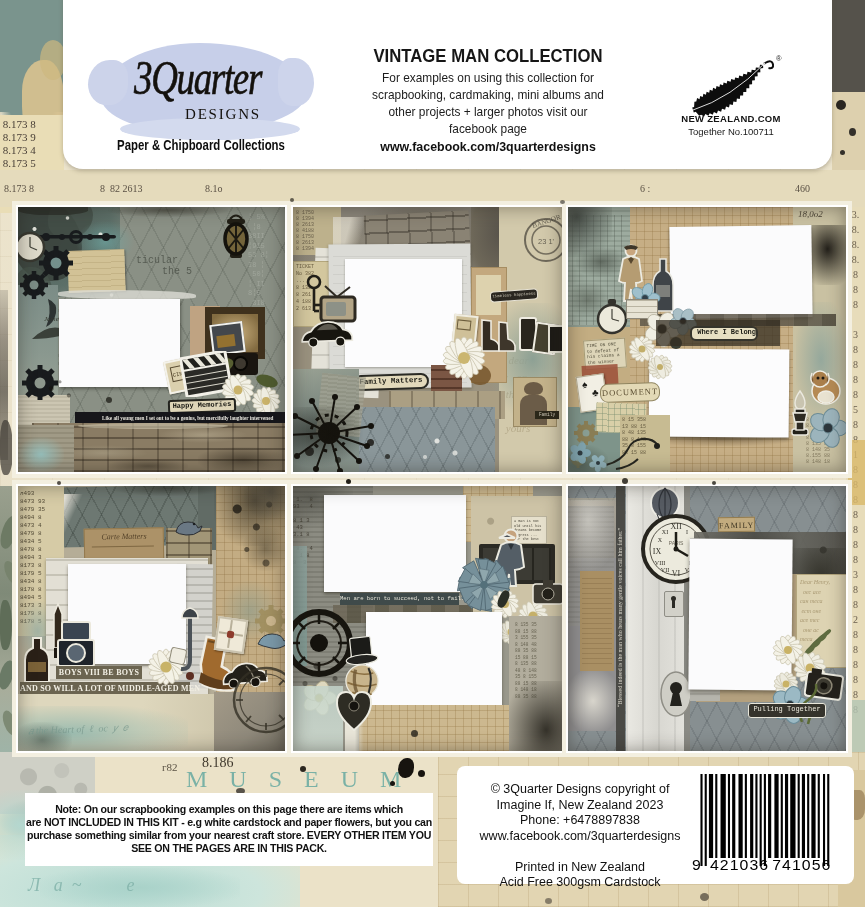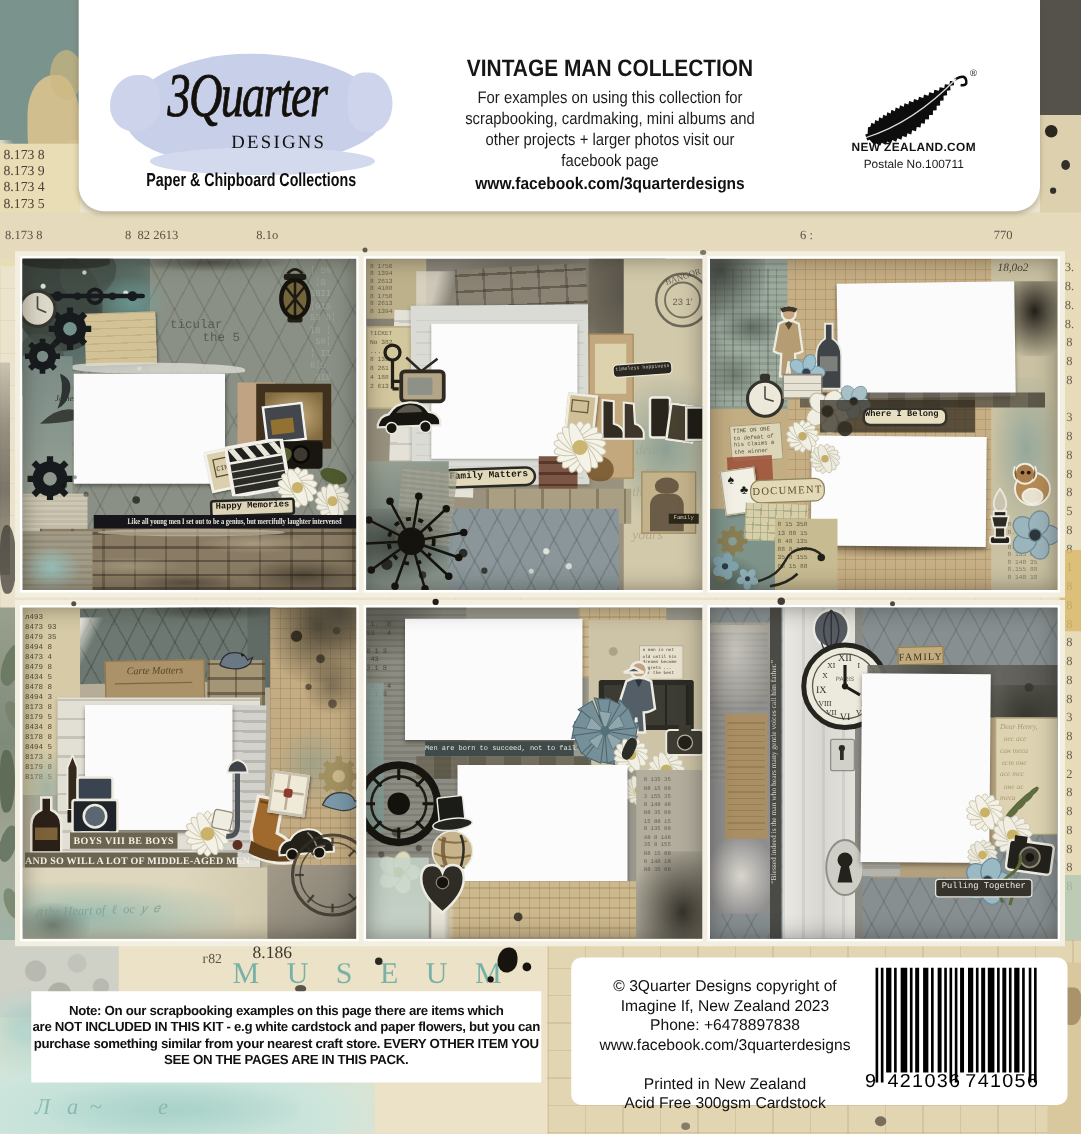--- a/index.html
+++ b/index.html
@@ -33,21 +33,21 @@
 <div class="abs" style="left:836px;top:100px;width:10px;height:10px;background:#2a2620;border-radius:50%;"></div>
 <div class="abs" style="left:849px;top:128px;width:7px;height:8px;background:#33302a;border-radius:50%;"></div>
 <div class="abs" style="left:840px;top:150px;width:5px;height:5px;background:#33302a;border-radius:50%;"></div>
 
 <div class="abs" style="left:0;top:170px;width:865px;height:37px;background:#e5dbbc;
    font-family:'Liberation Serif',serif;font-size:10px;color:#5a5044;line-height:37px;">
   <span style="position:absolute;left:4px;">8.173 8</span>
     <span style="position:absolute;left:100px;">8&nbsp;&nbsp;82 2613</span>
     <span style="position:absolute;left:205px;">8.1о</span>
     <span style="position:absolute;left:640px;">6 :</span>
-    <span style="position:absolute;left:795px;">770</span>
+    <span style="position:absolute;left:795px;">460</span>
   </div>
 
 <div class="abs" style="left:0px;top:290px;width:8px;height:170px;background:linear-gradient(180deg,#b9b2a0,#6a645a 30%,#3e3a33 60%,#8d8676);opacity:.65;"></div>
 
 <div class="abs" style="left:0px;top:420px;width:13px;height:55px;background:#44403a;border-radius:40% 60% 50% 40%;opacity:.75;"></div>
 
 <div class="abs" style="left:0px;top:486px;width:18px;height:270px;background:linear-gradient(180deg,#9aa08e,#7f8a78 40%,#a8ad9b 75%,#9eb4a8);"></div>
 <div class="abs" style="left:2px;top:515px;width:14px;height:34px;background:#6d7a64;border-radius:50% 50% 40% 60%;transform:rotate(20deg);"></div>
 <div class="abs" style="left:6px;top:560px;width:12px;height:26px;background:#77836d;border-radius:50%;transform:rotate(-25deg);"></div>
 <div class="abs" style="left:0px;top:660px;width:13px;height:30px;background:#6a7a66;border-radius:50%;transform:rotate(15deg);"></div>
@@ -115,21 +115,21 @@
 
 <svg class="abs" style="left:685px;top:52px;" width="100" height="66" viewBox="0 0 100 66">
   <path d="M8.8,60.4 L10.7,59.8 L14.2,63.7 L16.1,62.7 L19.1,64.6 L20.4,62.1 L23.4,63.8 L24.7,61.2 L27.7,62.8 L28.9,60.0 L31.9,61.4 L33.0,58.5 L36.1,59.7 L37.0,56.7 L40.1,57.8 L41.0,54.6 L44.0,55.5 L44.7,52.2 L47.8,52.9 L48.4,49.6 L51.4,50.0 L51.9,46.6 L54.8,46.9 L55.2,43.4 L58.1,43.6 L58.3,39.9 L61.3,40.0 L61.4,36.3 L64.3,36.2 L64.3,32.5 L67.1,32.3 L67.1,28.6 L69.9,28.3 L69.8,24.6 L72.7,24.2 L72.5,20.5 L75.4,20.2 L75.2,16.5 L78.2,16.1 L78.0,12.5 L81.1,12.0 L78.9,10.0 L78.6,13.0 L75.0,12.8 L74.5,15.8 L70.9,15.4 L70.4,18.3 L66.7,17.7 L66.2,20.5 L62.5,19.8 L61.9,22.6 L58.4,21.8 L57.7,24.5 L54.2,23.6 L53.6,26.3 L50.2,25.4 L49.5,28.1 L46.2,27.1 L45.6,29.8 L42.3,28.8 L41.7,31.5 L38.6,30.5 L38.0,33.3 L35.0,32.2 L34.4,35.0 L31.5,34.0 L30.9,36.9 L28.1,35.8 L27.5,38.8 L24.8,37.7 L24.2,40.8 L21.6,39.7 L20.9,42.8 L18.4,41.8 L17.7,45.0 L15.2,43.9 L14.5,47.2 L12.1,46.1 L11.3,49.4 L9.4,49.8 L9.1,55.0 L7.2,55.6 Z" fill="#0d0d0d"></path>
   <path d="M8,58 Q46,46 80,11" stroke="#ffffff" stroke-width="1" fill="none" opacity=".85"></path>
   <path d="M80,11 q7,-4 8,1.5 q0.8,4.5 -4.5,3.5" stroke="#0d0d0d" stroke-width="2" fill="none"></path>
   <text x="91" y="9" font-size="7.5" fill="#222">®</text>
 </svg>
 
 <div class="abs" style="left:672px;top:113px;width:118px;text-align:center;font-weight:bold;font-size:9.5px;letter-spacing:.3px;color:#121212;white-space:nowrap;">NEW ZEALAND.COM</div>
 
-<div class="abs" style="left:672px;top:126px;width:118px;text-align:center;font-size:9.5px;color:#1a1a1a;">Postale No.100711</div>
+<div class="abs" style="left:672px;top:126px;width:118px;text-align:center;font-size:9.5px;color:#1a1a1a;">Together No.100711</div>
 
 <div class="tile" style="left:18px;top:207px;width:267px;height:265px;background:#868c81;">
 
   <div class="abs" style="left:0;top:0;width:267px;height:216px;background:
       repeating-linear-gradient(62deg, rgba(30,38,30,.13) 0 1.5px, transparent 1.5px 21px),
       repeating-linear-gradient(-62deg, rgba(30,38,30,.13) 0 1.5px, transparent 1.5px 21px),#8a9085;"></div>
 
   <div class="abs" style="left:118px;top:48px;font-family:'Liberation Mono',monospace;font-size:10px;color:#51564d;opacity:.9;">ticular<br><span style="margin-left:14px;padding-left:12px;">the 5</span></div>
 
   <div class="abs" style="left:230px;top:6px;width:34px;height:125px;color:#b5bab0;font-size:7px;line-height:9.5px;opacity:.5;font-family:'Liberation Mono',monospace;">╎ 5%<br> ╎8<br>38II <br>╎915<br>53 8╎<br>I8 ╎<br> 50╎<br>╎ II<br>8╎5 <br> 3I8<br>II 8<br>╎85 <br> ╎I3</div>
@@ -573,21 +573,21 @@
         <ellipse rx="7" ry="5.5" transform="rotate(164) translate(7,0)"></ellipse>
         <ellipse rx="7" ry="5.5" transform="rotate(236) translate(7,0)"></ellipse>
         <ellipse rx="7" ry="5.5" transform="rotate(308) translate(7,0)"></ellipse>
       <circle r="3.5" fill="#23262a"></circle>
     </g>
     <circle cx="36" cy="40" r="6" fill="#3a3e34"></circle>
   </svg>
 
   <div class="abs" style="left:88px;top:113px;width:124px;height:26px;background:rgba(52,46,34,.75);"></div>
 
-  <div class="abs" style="left:122px;top:119px;width:68px;height:15px;background:#e7dfc2;border:2px solid #35342c;border-radius:6px;box-sizing:border-box;font-family:'Liberation Mono',monospace;font-weight:bold;font-size:7px;line-height:9.5px;text-align:left;color:#1b1b15;white-space:nowrap;">Where I Belong</div>
+  <div class="abs" style="left:122px;top:119px;width:68px;height:15px;background:#e7dfc2;border:2px solid #35342c;border-radius:6px;box-sizing:border-box;font-family:'Liberation Mono',monospace;font-weight:bold;font-size:7px;line-height:9.5px;text-align:right;color:#1b1b15;white-space:nowrap;">Where I Belong</div>
 
   <svg class="abs" style="left:50px;top:118px;" width="66" height="60" viewBox="0 0 66 60">
     <g transform="translate(24,24)">
         <g fill="#f2f0e4" stroke="#c9c4ae" stroke-width=".7">
       <ellipse rx="4" ry="13" transform="rotate(0)"></ellipse>
           <ellipse rx="4" ry="13" transform="rotate(25)"></ellipse>
           <ellipse rx="4" ry="13" transform="rotate(50)"></ellipse>
           <ellipse rx="4" ry="13" transform="rotate(75)"></ellipse>
           <ellipse rx="4" ry="13" transform="rotate(100)"></ellipse>
           <ellipse rx="4" ry="13" transform="rotate(125)"></ellipse>

